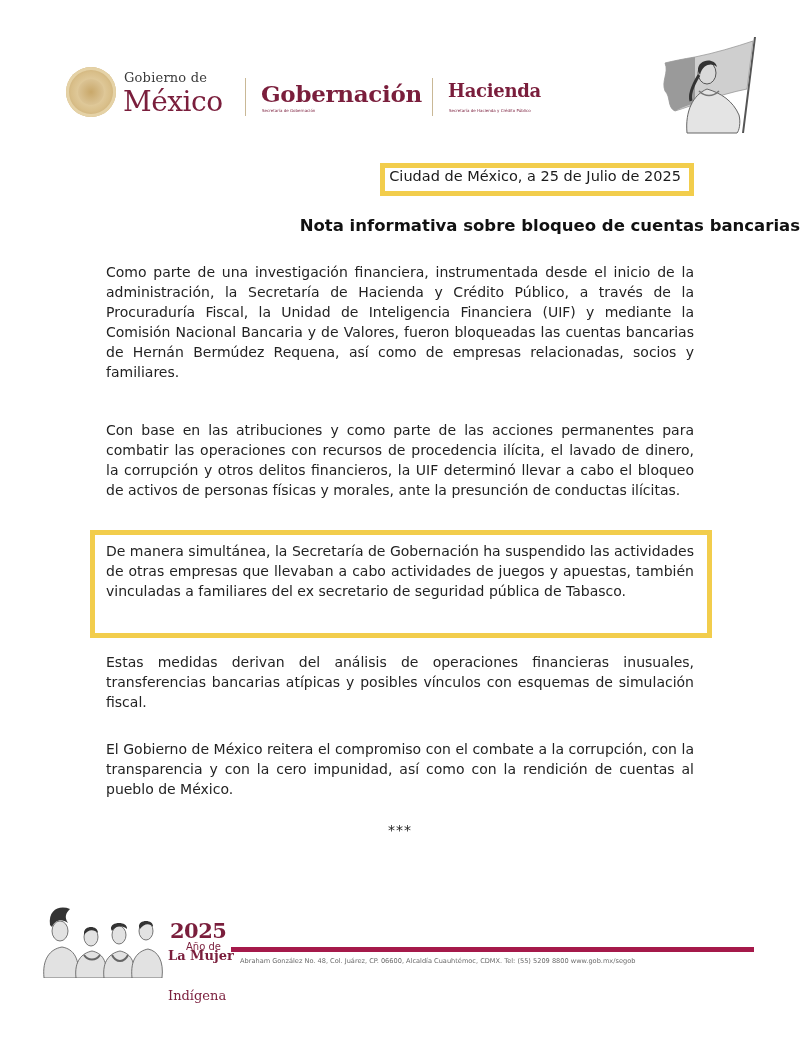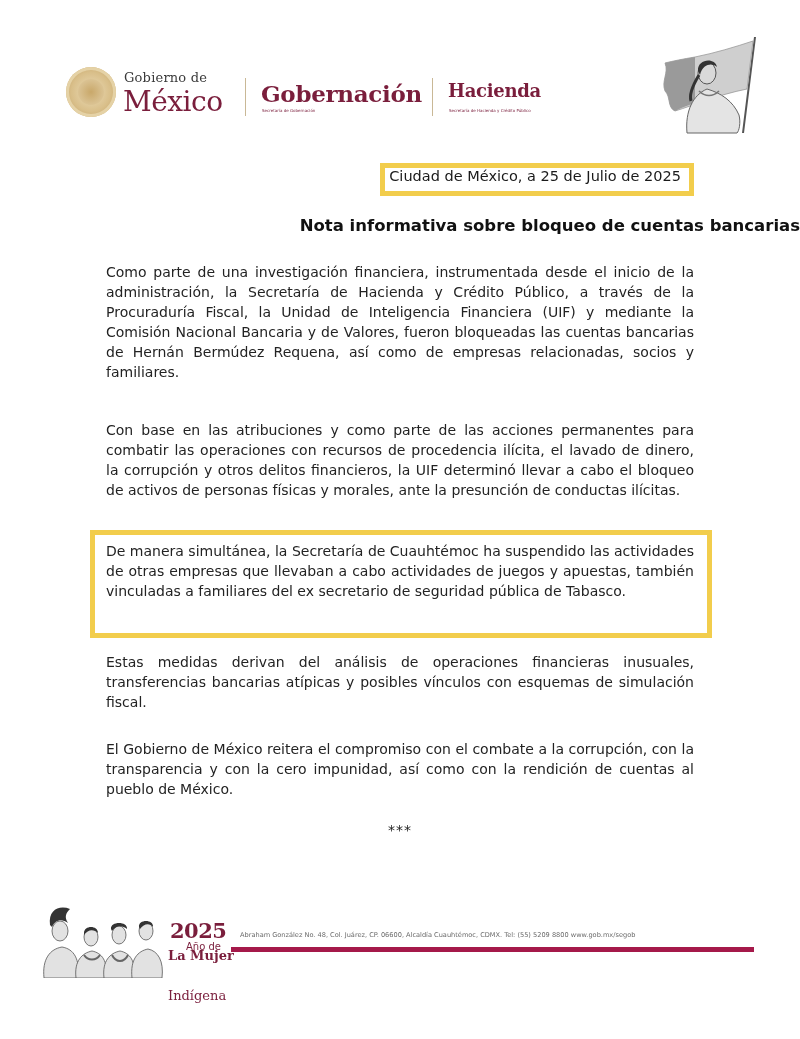--- a/index.html
+++ b/index.html
@@ -39,21 +39,21 @@
   .p5 { top: 739px; }
 
   .stars { left: 0; width: 800px; top: 822px; text-align: center; font-size: 14px; color: #222; letter-spacing: 1px; }
 
   
   .women { left: 40px; top: 903px; width: 128px; height: 75px; }
   .f-2025 { left: 170px; top: 918px; font-family: "DejaVu Serif", serif; font-size: 21px; font-weight: bold; color: #7a1e3c; letter-spacing: -0.5px; }
   .f-anode { left: 186px; top: 941px; font-size: 10px; color: #7a1e3c; }
   .f-mujer { left: 168px; top: 948px; font-family: "DejaVu Serif", serif; font-size: 13px; font-weight: bold; color: #7a1e3c; }
   .f-indig { left: 168px; top: 988px; font-family: "DejaVu Serif", serif; font-size: 13px; font-weight: normal; color: #7a1e3c; }
-  .address { left: 240px; top: 931px; font-size: 6.6px; color: #6a6a6a; white-space: nowrap; }
+  .address { left: 240px; top: 957px; font-size: 6.6px; color: #6a6a6a; white-space: nowrap; }
   .footer-bar { left: 231px; top: 947px; width: 523px; height: 5px; background: #a5194a; }
 </style>
 </head>
 <body>
 
 <div class="abs seal">
     <div class="seal-inner"></div>
   </div>
 <div class="abs gob-de">Gobierno de</div>
 <div class="abs mexico">México</div>
@@ -77,21 +77,21 @@
 
 <div class="abs date-box">
   <span class="date-text">Ciudad de México, a 25 de Julio de 2025</span>
 </div>
 
 <div class="abs title">Nota informativa sobre bloqueo de cuentas bancarias</div>
 
 <div class="abs para p1">Como parte de una investigación financiera, instrumentada desde el inicio de la administración, la Secretaría de Hacienda y Crédito Público,  a través de la Procuraduría Fiscal, la Unidad de Inteligencia Financiera (UIF) y mediante la Comisión Nacional Bancaria y de Valores, fueron bloqueadas las cuentas bancarias de Hernán Bermúdez Requena, así como de empresas relacionadas, socios y familiares.</div>
 <div class="abs para p2">Con base en las atribuciones y como parte de las acciones permanentes para combatir las operaciones con recursos de procedencia ilícita, el lavado de dinero, la corrupción y otros delitos financieros, la UIF determinó llevar a cabo el bloqueo de activos de personas físicas y morales, ante la presunción de conductas ilícitas.</div>
 <div class="abs box3"></div>
-<div class="abs para p3">De manera simultánea, la Secretaría de Cuauhtémoc ha suspendido las actividades de otras empresas que llevaban a cabo actividades de juegos y apuestas, también vinculadas a familiares del ex secretario de seguridad pública de Tabasco.</div>
+<div class="abs para p3">De manera simultánea, la Secretaría de Gobernación ha suspendido las actividades de otras empresas que llevaban a cabo actividades de juegos y apuestas, también vinculadas a familiares del ex secretario de seguridad pública de Tabasco.</div>
 <div class="abs para p4">Estas medidas derivan del análisis de operaciones financieras inusuales, transferencias bancarias atípicas y posibles vínculos con esquemas de simulación fiscal.</div>
 <div class="abs para p5">El Gobierno de México reitera el compromiso con el combate a la corrupción, con la transparencia y con la cero impunidad, así como con la rendición de cuentas al pueblo de México.</div>
 
 <div class="abs stars">***</div>
 
 <svg class="abs women" viewBox="0 0 128 75">
   <g fill="#e2e2e2" stroke="#555" stroke-width="0.8">
     <path d="M4 75 C2 56 10 46 22 44 C34 46 40 56 38 75 Z"></path>
     <ellipse cx="20" cy="28" rx="8" ry="10"></ellipse>
     <path d="M36 75 C34 58 42 50 52 48 C62 50 68 58 66 75 Z"></path>

